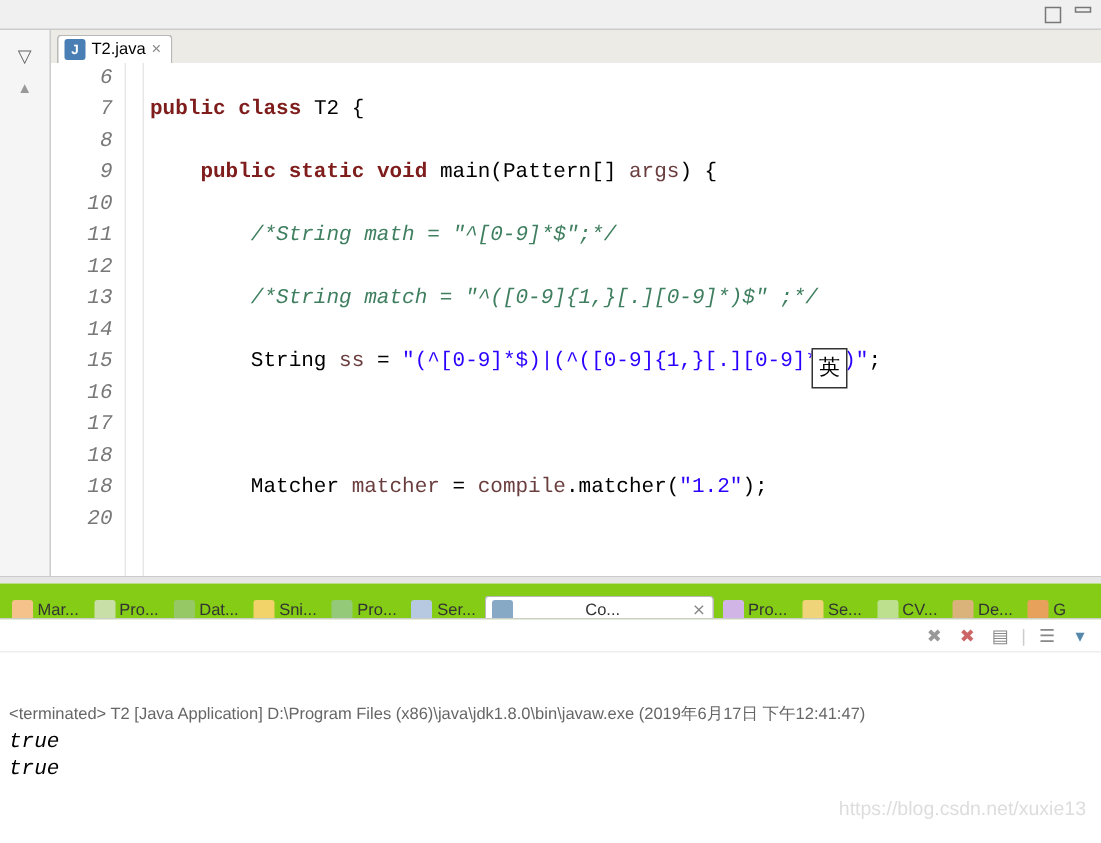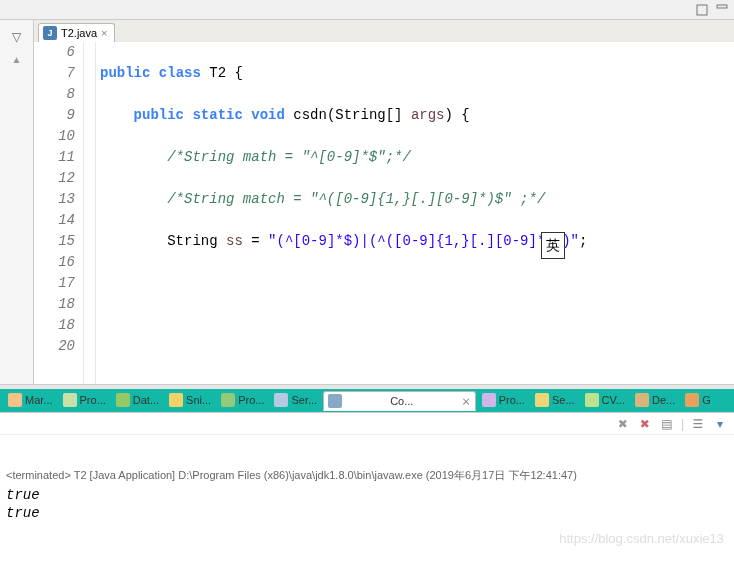--- a/index.html
+++ b/index.html
@@ -88,21 +88,21 @@
   }
   .code-content {
     flex: 1;
     padding-left: 4px;
     position: relative;
     white-space: pre;
     color: #000;
     font-style: italic;
   }
   .line { height: 21px; }
-  .kw { color: #3b82f6; font-weight: bold; font-style: normal; }
+  .kw { color: #7f1d1d; font-weight: bold; font-style: normal; }
   .str { color: #2a00ff; font-style: normal; }
   .comment { color: #3f7f5f; }
   .norm { font-style: normal; }
   .var { color: #6a3e3e; font-style: normal; }
   .ime-box {
     position: absolute;
     border: 1px solid #333;
     background: #fff;
     padding: 2px 4px;
     font-style: normal;
@@ -111,24 +111,24 @@
   }
   .bottom-pane {
     height: 155px;
     display: flex;
     flex-direction: column;
     border-top: 4px solid #e6e6e6;
   }
   .view-tabs {
     height: 24px;
     display: flex;
-    align-items: flex-start;
+    align-items: center;
     gap: 2px;
-    padding: 2px 4px 0 4px;
-    background: #14b8a6;
+    padding: 12px 4px 0 4px;
+    background: #84cc16;
     border-bottom: 1px solid #ccc;
     overflow: hidden;
     font-size: 11px;
   }
   .view-tab {
     display: flex;
     align-items: center;
     gap: 3px;
     padding: 2px 4px;
     color: #333;
@@ -226,25 +226,26 @@
           <div class="line">15</div>
           <div class="line">16</div>
           <div class="line">17</div>
           <div class="line">18</div>
           <div class="line">18</div>
           <div class="line">20</div>
         </div>
       <div class="fold-col"></div>
       <div class="code-content" id="code-content">
 <div class="line"><span class="kw">public</span> <span class="kw">class</span> <span class="norm">T2 {</span></div>
-<div class="line">    <span class="kw">public</span> <span class="kw">static</span> <span class="kw">void</span> <span class="norm">csdn(String[]</span> <span class="var">args</span><span class="norm">) {</span></div>
+<div class="line">    <span class="kw">public</span> <span class="kw">static</span> <span class="kw">void</span> <span class="norm">main(Pattern[]</span> <span class="var">args</span><span class="norm">) {</span></div>
 <div class="line">        <span class="comment">/*String math = "^[0-9]*$";*/</span></div>
 <div class="line">        <span class="comment">/*String match = "^([0-9]{1,}[.][0-9]*)$" ;*/</span></div>
 <div class="line">        <span class="norm">String</span> <span class="var">ss</span> <span class="norm">=</span> <span class="str">"(^[0-9]*$)|(^([0-9]{1,}[.][0-9]*)$)"</span><span class="norm">;</span></div>
 <div class="line"></div>
+<div class="line">        <span class="norm">Matcher</span> <span class="var">matcher</span> <span class="norm">=</span> <span class="var">compile</span><span class="norm">.matcher(</span><span class="str">"1.2"</span><span class="norm">);</span></div>
 
 
 
 
 
 
 
         <div class="ime-box" style="left:445px; top:190px;">英</div>
       </div>
     </div>

